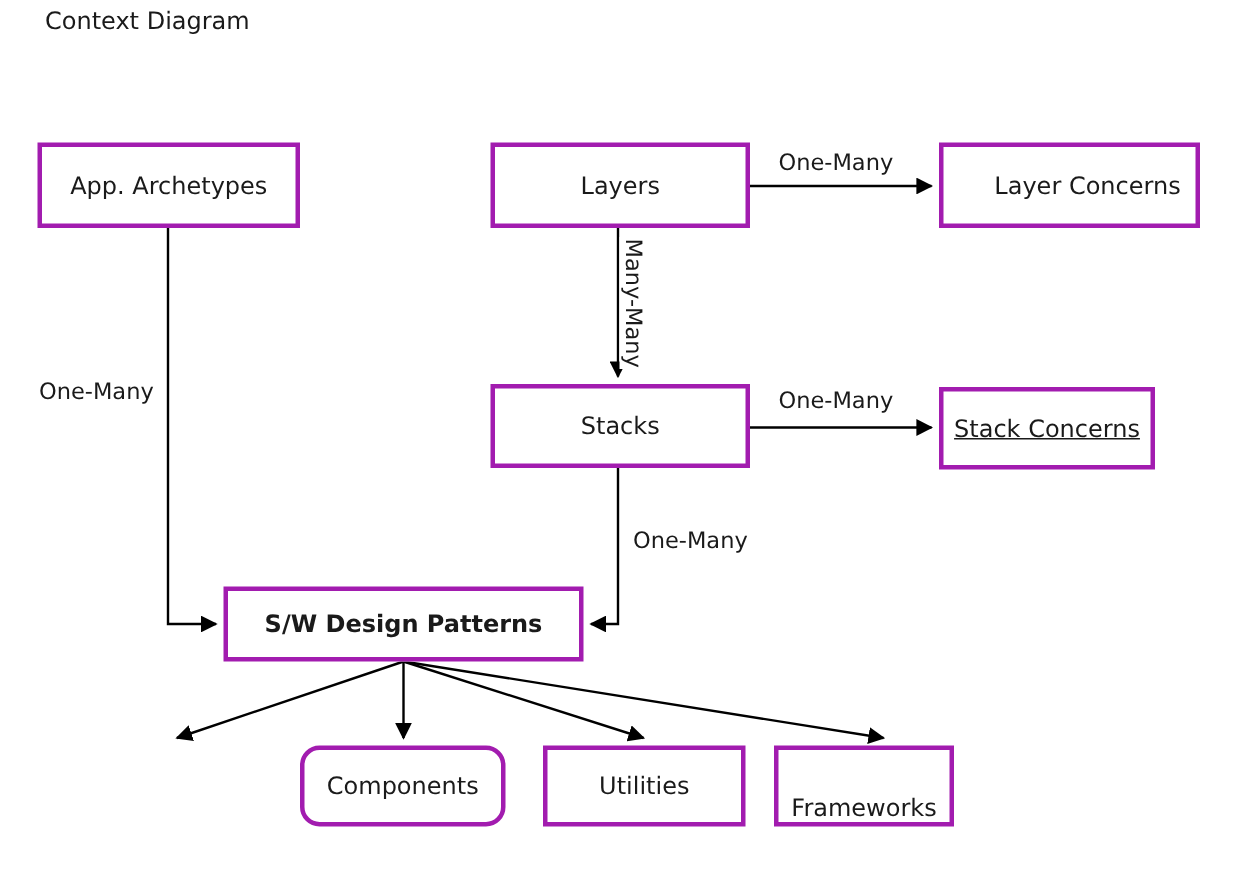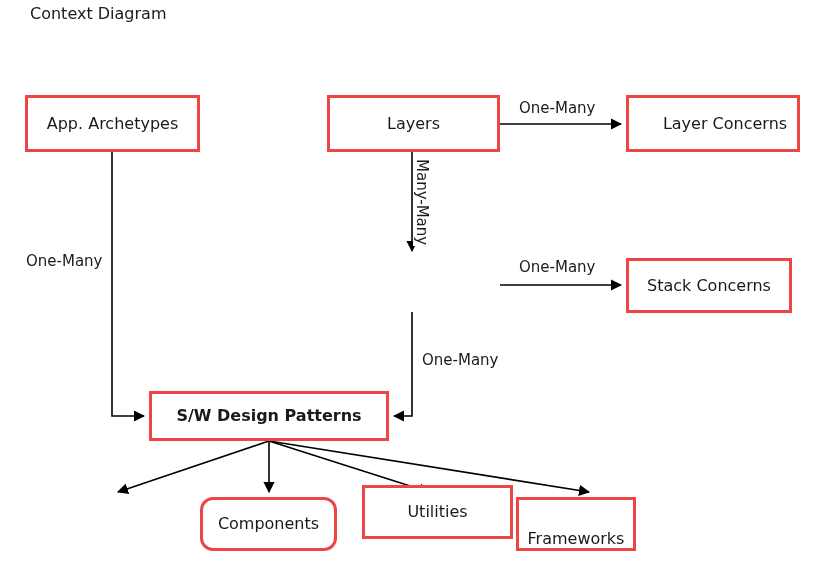--- a/index.html
+++ b/index.html
@@ -22,21 +22,21 @@
   #edges {
     position: absolute;
     left: 0;
     top: 0;
     width: 822px;
     height: 582px;
   }
   .node {
     position: absolute;
     box-sizing: border-box;
-    border: 3px solid #ef4444;
+    border: 3px solid #a21caf;
     background: #ffffff;
     display: flex;
     align-items: center;
     justify-content: center;
     text-align: center;
     font-size: 16px;
     line-height: 1.1;
     color: #1a1a1a;
     z-index: 2;
   }
@@ -98,35 +98,38 @@
   </div>
 
   <div class="node" style="left:327px; top:95px; width:173px; height:57px;">
     <span>Layers</span>
   </div>
 
   <div class="node" style="left:626px; top:95px; width:174px; height:57px;padding-left:24px;">
     <span>Layer Concerns</span>
   </div>
 
+  <div class="node" style="left:327px; top:256px; width:173px; height:56px;">
+    <span>Stacks</span>
+  </div>
 
-  <div class="node" style="left:626px; top:258px; width:166px; height:55px;">
+  <div class="node" style="left:626px; top:258px; width:144px; height:55px;text-decoration:underline;">
     <span>Stack Concerns</span>
   </div>
 
   <div class="node" style="left:149px; top:391px; width:240px; height:50px;font-weight:bold;">
     <span>S/W Design Patterns</span>
   </div>
 
 
   <div class="node" style="left:200px; top:497px; width:137px; height:54px;border-radius:13px;">
     <span>Components</span>
   </div>
 
-  <div class="node" style="left:362px; top:485px; width:151px; height:54px;">
+  <div class="node" style="left:362px; top:497px; width:135px; height:54px;">
     <span>Utilities</span>
   </div>
 
   <div class="node" style="left:516px; top:497px; width:120px; height:54px;align-items:flex-end;">
     <span>Frameworks</span>
   </div>
 
   <div class="edge-label" style="left:518px; top:99px;">One-Many</div>
 
   <div class="edge-label vertical" style="left:431px; top:158px;">Many-Many</div>

